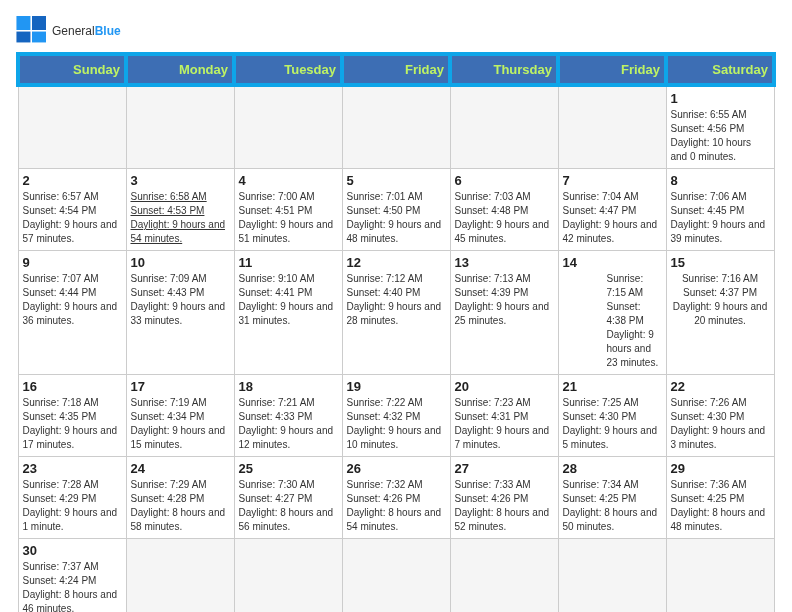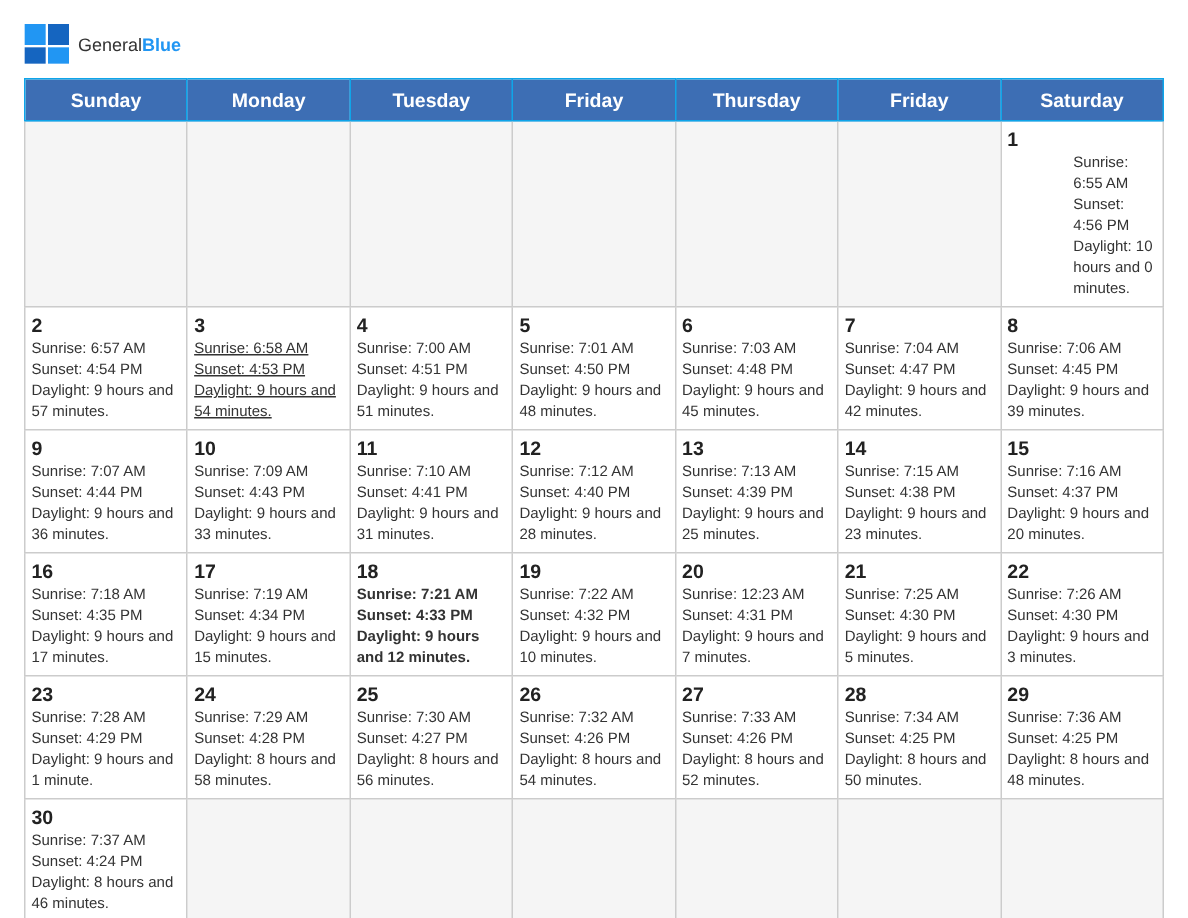--- a/index.html
+++ b/index.html
@@ -44,26 +44,26 @@
       font-size: 14px;
       color: #555;
     }
     .calendar {
       width: 100%;
       border-collapse: collapse;
       border: 1px solid #ccc;
     }
     .calendar thead tr th {
       background-color: #3d6eb4;
-      color: #ffffff;
+      color: #bef264;
       font-size: 13px;
       font-weight: bold;
       padding: 6px 4px;
-      text-align: center;
-      border: 1px solid #0ea5e9;
+      text-align: right;
+      border: 4px solid #0ea5e9;
     }
     .calendar tbody tr td {
       border: 1px solid #ccc;
       vertical-align: top;
       padding: 4px;
       font-size: 10.5px;
       color: #333;
       width: calc(100% / 7);
       min-height: 70px;
       background: #fff;
@@ -120,21 +120,21 @@
   <tbody id="calendar-body">
   <tr>
         <td class="empty"></td>
         <td class="empty"></td>
         <td class="empty"></td>
         <td class="empty"></td>
         <td class="empty"></td>
         <td class="empty"></td>
         <td>
           <span class="day-num">1</span>
-          <div class="day-info" style="white-space: pre-line; margin-left: 44px;">Sunrise: 6:55 AM
+          <div class="day-info" style="white-space: pre-line;">Sunrise: 6:55 AM
 Sunset: 4:56 PM
 Daylight: 10 hours and 0 minutes.</div>
         </td>
       </tr>
       <tr>
         <td>
           <span class="day-num">2</span>
           <div class="day-info" style="white-space: pre-line;">Sunrise: 6:57 AM
 Sunset: 4:54 PM
 Daylight: 9 hours and 57 minutes.</div>
@@ -184,77 +184,77 @@
 Daylight: 9 hours and 36 minutes.</div>
         </td>
         <td>
           <span class="day-num">10</span>
           <div class="day-info" style="white-space: pre-line;">Sunrise: 7:09 AM
 Sunset: 4:43 PM
 Daylight: 9 hours and 33 minutes.</div>
         </td>
         <td>
           <span class="day-num">11</span>
-          <div class="day-info" style="white-space: pre-line;">Sunrise: 7:10 AM
+          <div class="day-info" style="white-space: pre-line;">Sunrise: 9:10 AM
 Sunset: 4:41 PM
 Daylight: 9 hours and 31 minutes.</div>
         </td>
         <td>
           <span class="day-num">12</span>
           <div class="day-info" style="white-space: pre-line;">Sunrise: 7:12 AM
 Sunset: 4:40 PM
 Daylight: 9 hours and 28 minutes.</div>
         </td>
         <td>
           <span class="day-num">13</span>
           <div class="day-info" style="white-space: pre-line;">Sunrise: 7:13 AM
 Sunset: 4:39 PM
 Daylight: 9 hours and 25 minutes.</div>
         </td>
         <td>
           <span class="day-num">14</span>
-          <div class="day-info" style="white-space: pre-line;">Sunrise: 7:15 AM
+          <div class="day-info" style="white-space: pre-line; margin-left: 44px;">Sunrise: 7:15 AM
 Sunset: 4:38 PM
 Daylight: 9 hours and 23 minutes.</div>
         </td>
         <td>
           <span class="day-num">15</span>
-          <div class="day-info" style="white-space: pre-line;">Sunrise: 7:16 AM
+          <div class="day-info" style="white-space: pre-line; text-align: center;">Sunrise: 7:16 AM
 Sunset: 4:37 PM
 Daylight: 9 hours and 20 minutes.</div>
         </td>
       </tr>
       <tr>
         <td>
           <span class="day-num">16</span>
           <div class="day-info" style="white-space: pre-line;">Sunrise: 7:18 AM
 Sunset: 4:35 PM
 Daylight: 9 hours and 17 minutes.</div>
         </td>
         <td>
           <span class="day-num">17</span>
           <div class="day-info" style="white-space: pre-line;">Sunrise: 7:19 AM
 Sunset: 4:34 PM
 Daylight: 9 hours and 15 minutes.</div>
         </td>
         <td>
           <span class="day-num">18</span>
-          <div class="day-info" style="white-space: pre-line; font-weight: bold;">Sunrise: 7:21 AM
+          <div class="day-info" style="white-space: pre-line;">Sunrise: 7:21 AM
 Sunset: 4:33 PM
 Daylight: 9 hours and 12 minutes.</div>
         </td>
         <td>
           <span class="day-num">19</span>
           <div class="day-info" style="white-space: pre-line;">Sunrise: 7:22 AM
 Sunset: 4:32 PM
 Daylight: 9 hours and 10 minutes.</div>
         </td>
         <td>
           <span class="day-num">20</span>
-          <div class="day-info" style="white-space: pre-line;">Sunrise: 12:23 AM
+          <div class="day-info" style="white-space: pre-line;">Sunrise: 7:23 AM
 Sunset: 4:31 PM
 Daylight: 9 hours and 7 minutes.</div>
         </td>
         <td>
           <span class="day-num">21</span>
           <div class="day-info" style="white-space: pre-line;">Sunrise: 7:25 AM
 Sunset: 4:30 PM
 Daylight: 9 hours and 5 minutes.</div>
         </td>
         <td>

